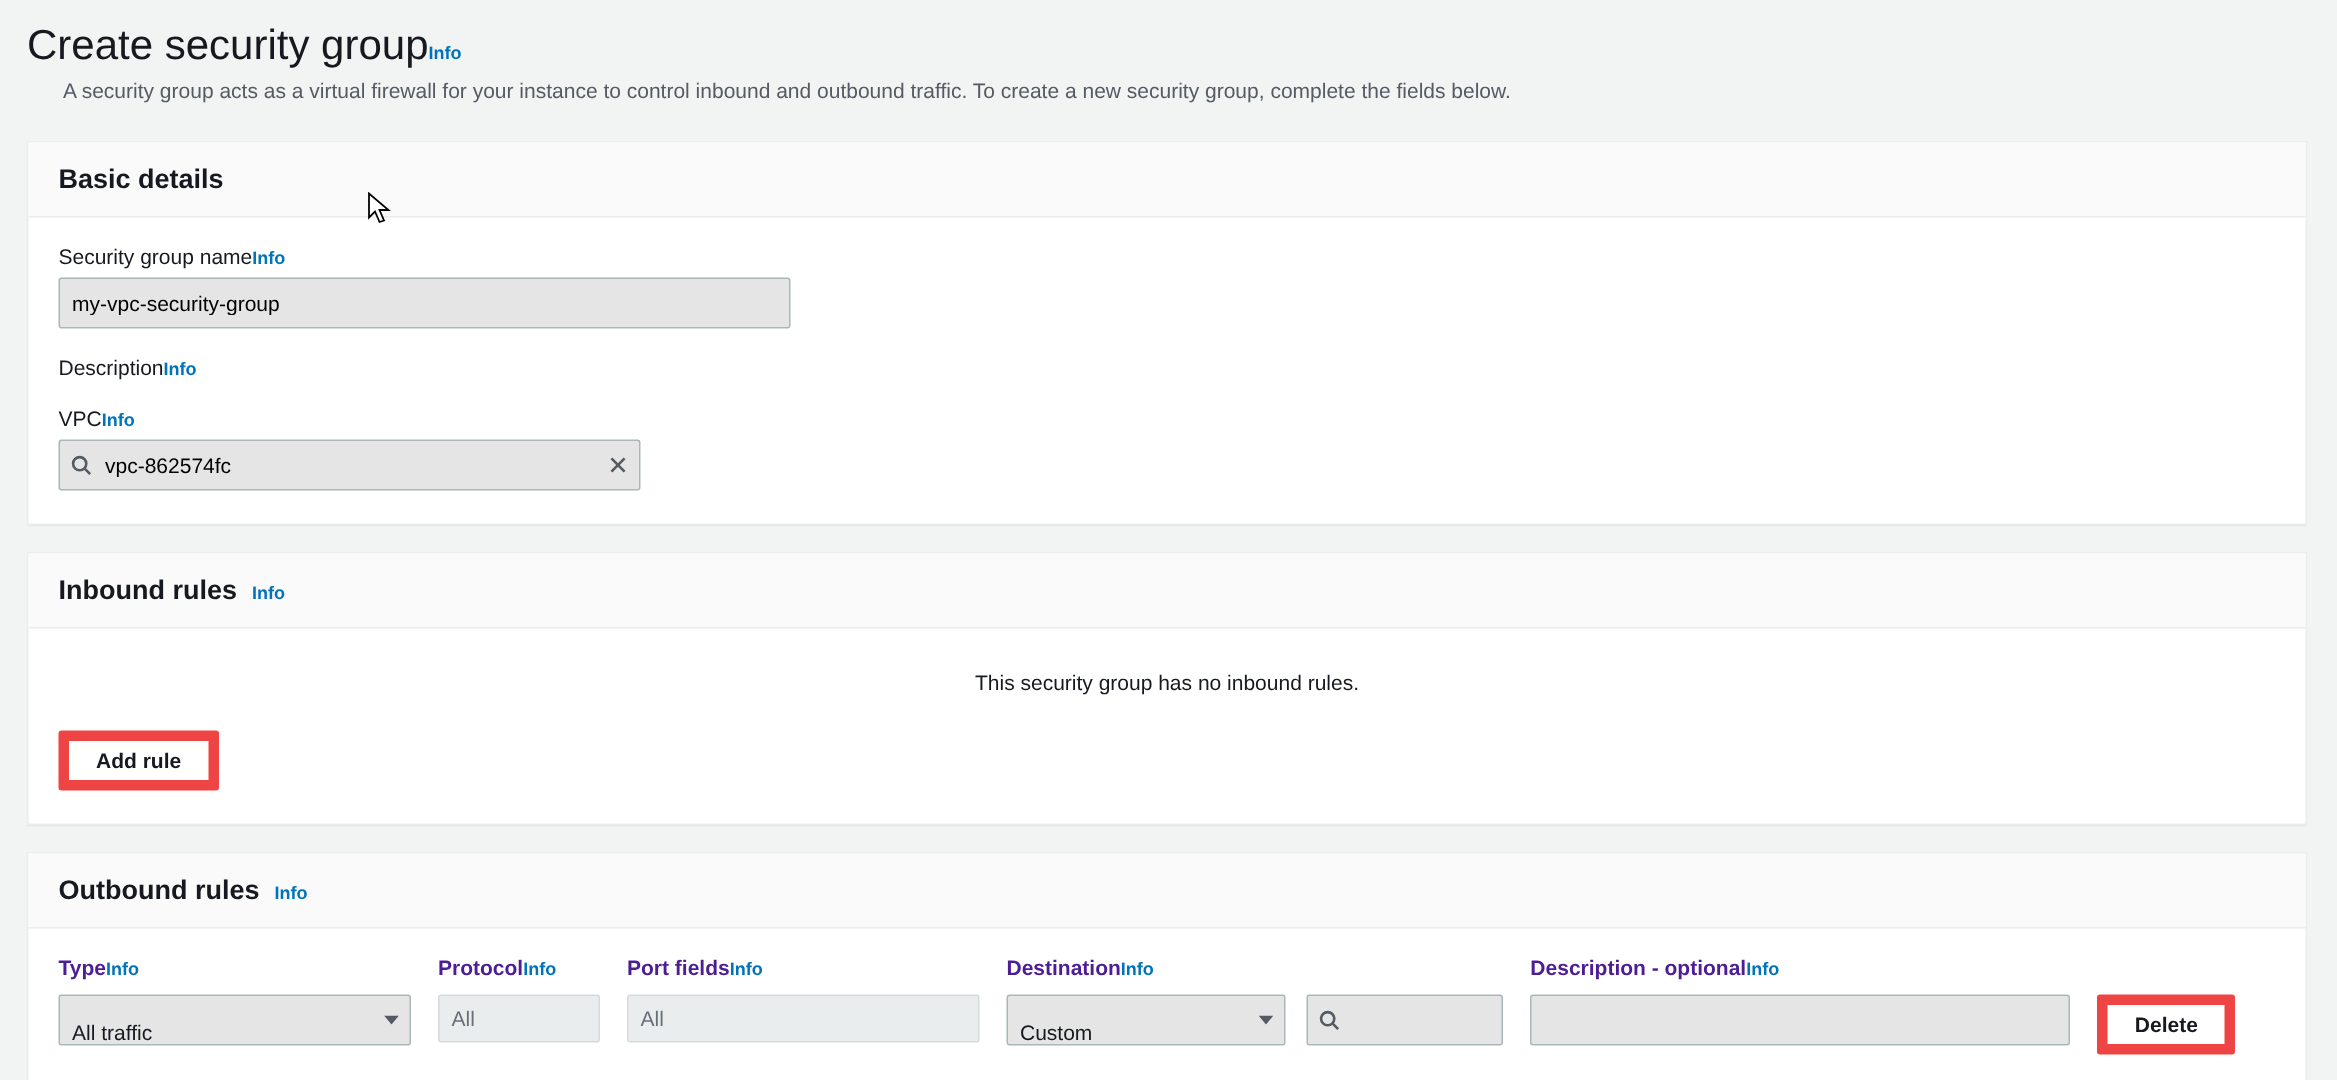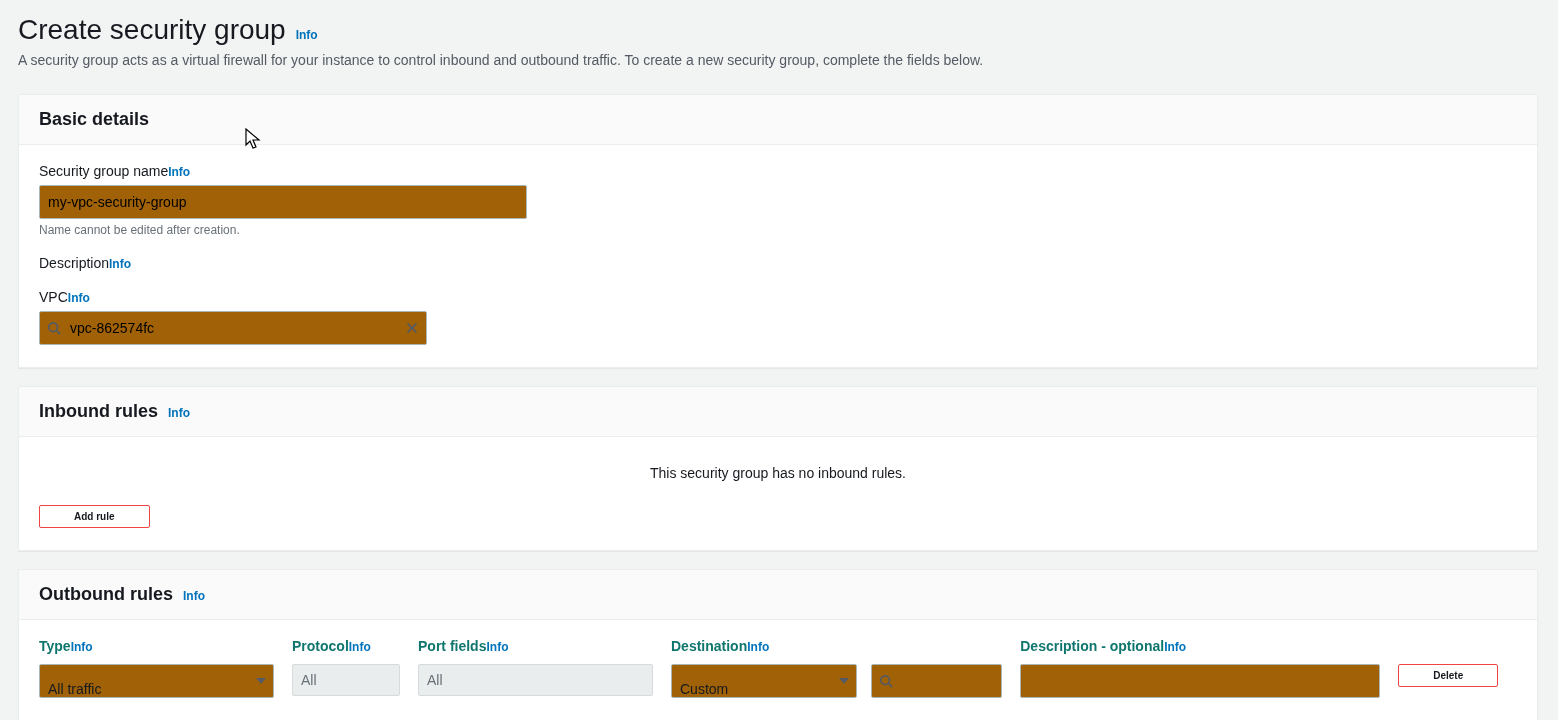--- a/index.html
+++ b/index.html
@@ -4,24 +4,24 @@
 <style>
   * { box-sizing: border-box; margin: 0; padding: 0; }
   body {
     font-family: "Amazon Ember", "Helvetica Neue", Arial, sans-serif;
     background: #f2f3f3;
     color: #16191f;
     font-size: 14px;
     padding: 10px 20px 30px 18px;
   }
   .page-header { padding: 4px 0 8px 0; }
-  .page-title-row { display: flex; align-items: baseline; gap: 10px; }
+  .page-title-row { display: flex; align-items: baseline; }
   h1 { font-size: 28px; font-weight: 400; color: #16191f; }
   .info-link { color: #0073bb; font-size: 12px; font-weight: 700; cursor: pointer; }
-  .subtitle { color: #545b64; font-size: 14px; margin-top: 6px; }
+  .subtitle { color: #545b64; font-size: 14px; margin-top: 6px; margin-left: 24px; }
 
   .panel {
     background: #fff;
     border: 1px solid #eaeded;
     box-shadow: 0 1px 1px rgba(0,0,0,0.05);
     margin-top: 18px;
   }
   .panel-header {
     background: #fafafa;
     border-bottom: 1px solid #eaeded;
@@ -31,57 +31,57 @@
     display: flex;
     align-items: baseline;
     gap: 10px;
   }
   .panel-body { padding: 18px 20px 22px 20px; }
 
   .field { margin-bottom: 18px; }
   .field:last-child { margin-bottom: 0; }
   .field-label-row { display: flex; align-items: flex-end; margin-bottom: 6px; }
   .field-label { font-size: 14px; color: #16191f; }
-  .col-label { font-size: 14px; color: #0f766e; font-weight: 700; }
+  .col-label { font-size: 14px; color: #4c1d95; font-weight: 700; }
   .hint { color: #687078; font-size: 12px; margin-top: 4px; }
 
   .text-input, .select-input {
     width: 488px;
     height: 32px;
     border: 1px solid #aab7b8;
     border-radius: 2px;
     padding: 16px 8px;
     font-size: 14px;
     font-family: inherit;
-    background: #a16207;
+    background: #e5e5e5;
   }
   .text-input.focused { border: 1px solid #00a1c9; box-shadow: 0 0 0 1px #00a1c9; }
 
   .search-wrap {
     position: relative;
     width: 388px;
   }
   .search-wrap .text-input { padding-left: 30px; padding-right: 30px; width: 100%; }
   .search-icon {
     position: absolute; left: 8px; top: 50%; transform: translateY(-50%);
     width: 14px; height: 14px; pointer-events: none;
   }
   .clear-icon {
     position: absolute; right: 8px; top: 50%; transform: translateY(-50%);
     width: 14px; height: 14px; cursor: pointer;
   }
 
   .empty-msg { text-align: center; color: #16191f; padding: 10px 0 24px 0; }
 
   .btn {
-    border: 1px solid #ef4444;
+    border: 7px solid #ef4444;
     background: #fff;
     color: #16191f;
-    padding: 5px 34px;
-    font-size: 10px;
+    padding: 5px 18px;
+    font-size: 14px;
     font-weight: 700;
     cursor: pointer;
     border-radius: 2px;
     font-family: inherit;
   }
 
   .rules-table { display: flex; gap: 18px; align-items: flex-start; }
   .rules-col { display: flex; flex-direction: column; }
   .rules-col .field-label-row { margin-bottom: 10px; }
 
@@ -137,21 +137,20 @@
     <span>Basic details</span>
   </div>
   <div class="panel-body">
 
     <div class="field">
       <div class="field-label-row">
         <span class="field-label">Security group name</span>
         <a class="info-link">Info</a>
       </div>
       <input type="text" class="text-input" value="my-vpc-security-group" style="">
-      <div class="hint">Name cannot be edited after creation.</div>
     </div>
 
     <div class="field">
       <div class="field-label-row">
         <span class="field-label">Description</span>
         <a class="info-link">Info</a>
       </div>
     </div>
 
     <div class="field">

